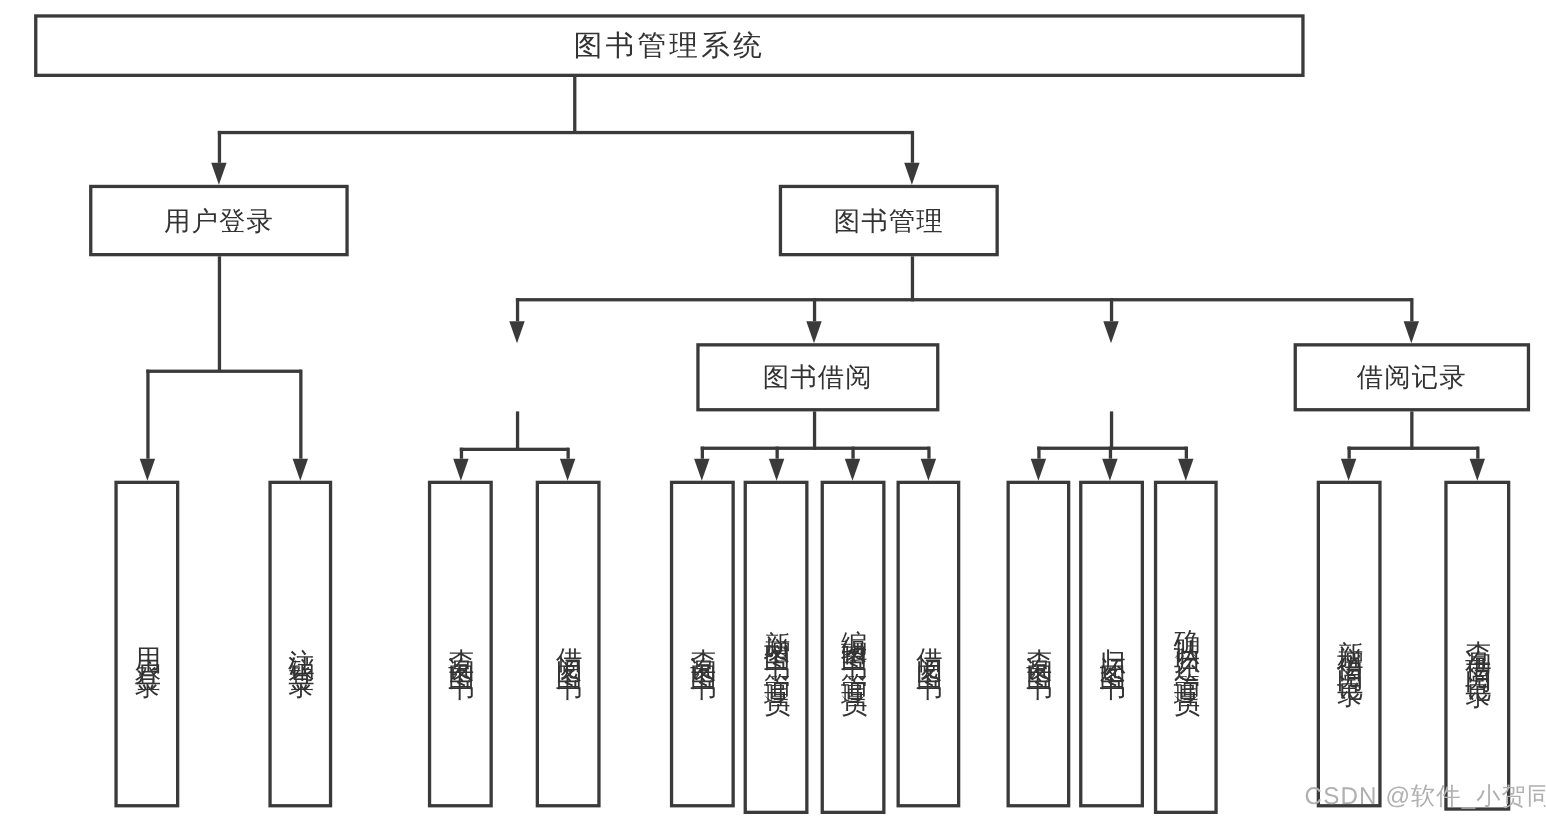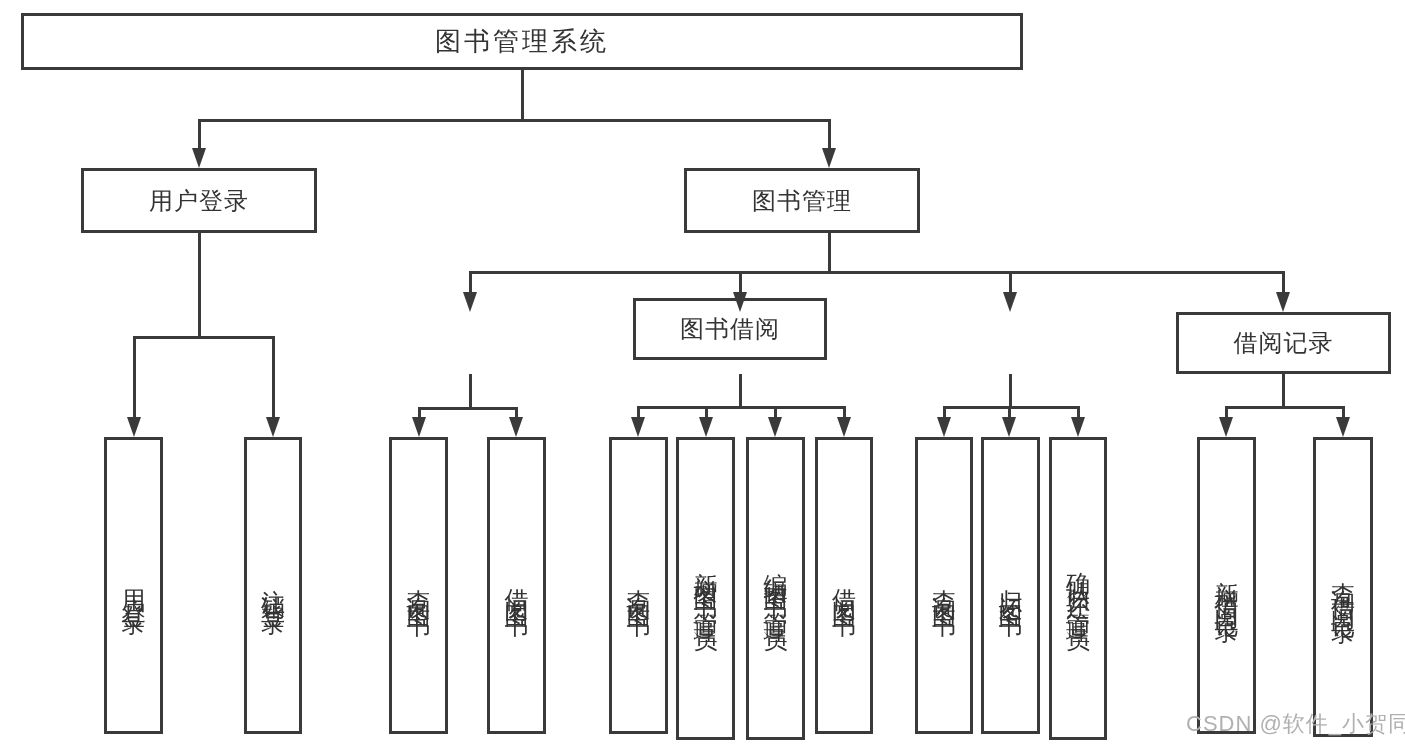--- a/index.html
+++ b/index.html
@@ -55,26 +55,26 @@
     color: var(--wm);
     z-index: 5;
     white-space: nowrap;
   }
 </style>
 </head>
 <body>
 
 <div class="canvas">
 
-  <div class="box hbox root" style="left:21px;top:13px;width:1002px;height:57px">图书管理系统</div>
+  <div class="box hbox root" style="left:31px;top:13px;width:1155px;height:57px">图书管理系统</div>
 
   <div class="box hbox" style="left:81px;top:168px;width:236px;height:65px">用户登录</div>
-  <div class="box hbox" style="left:684px;top:168px;width:236px;height:65px">图书管理</div>
+  <div class="box hbox" style="left:708px;top:168px;width:200px;height:65px">图书管理</div>
 
-  <div class="box hbox" style="left:633px;top:298px;width:194px;height:62px">图书借阅</div>
+  <div class="box hbox" style="left:633px;top:312px;width:221px;height:62px">图书借阅</div>
   <div class="box hbox" style="left:1176px;top:312px;width:215px;height:62px">借阅记录</div>
 
   <div class="box vbox" style="left:104px;top:437px;width:59px;height:297px">
     <span class="vtext">用户登录</span>
   </div>
   <div class="box vbox" style="left:244px;top:437px;width:58px;height:297px">
     <span class="vtext">注销登录</span>
   </div>
 
   <div class="box vbox" style="left:389px;top:437px;width:59px;height:297px">

